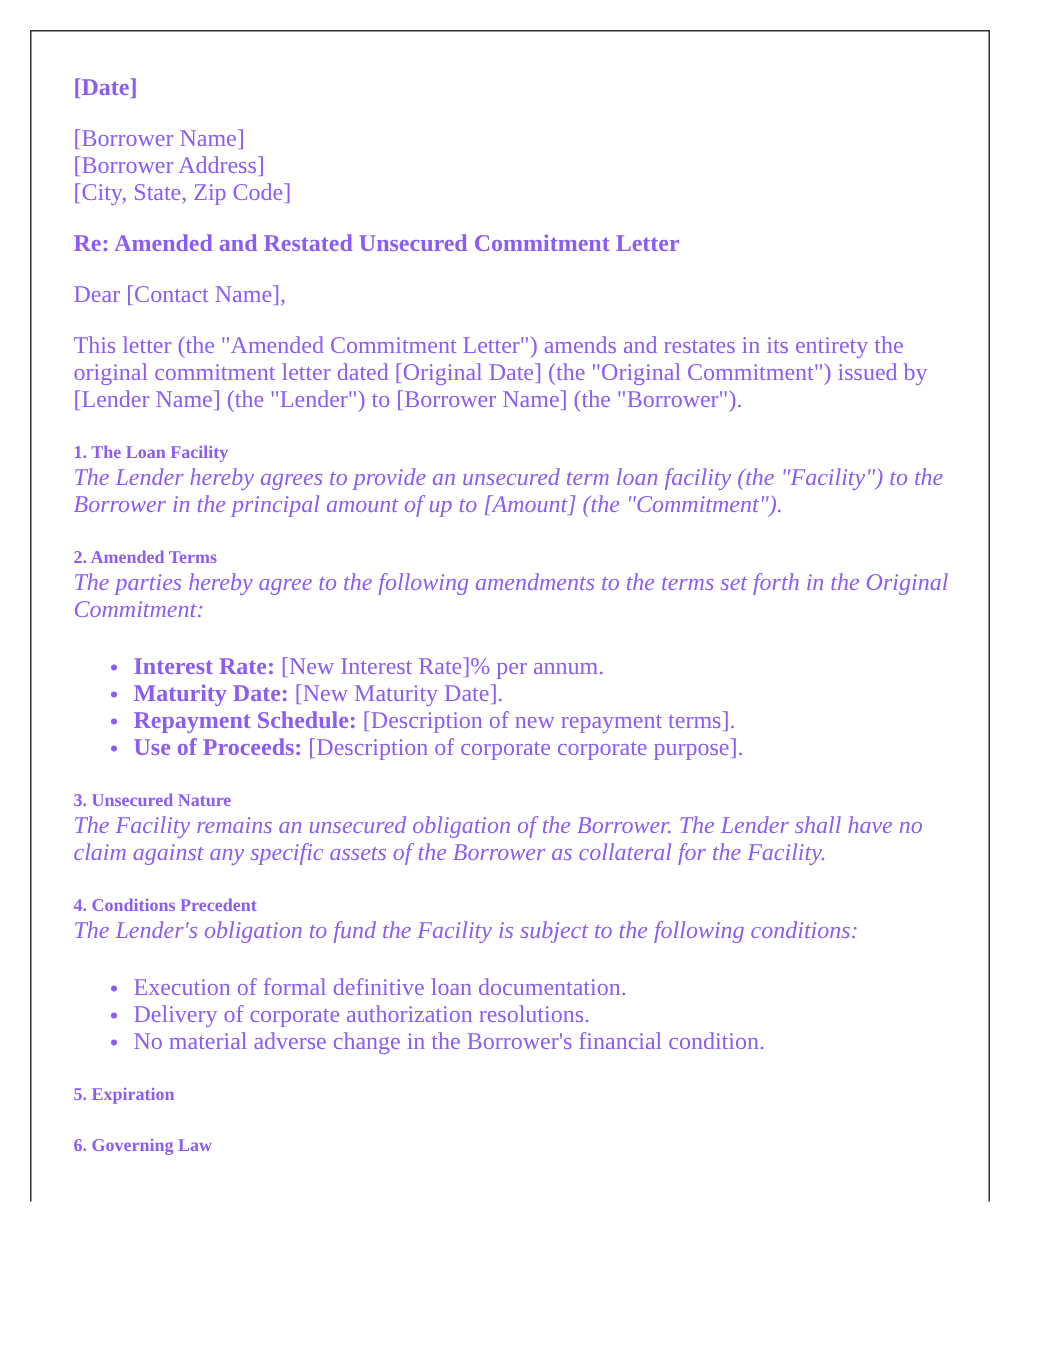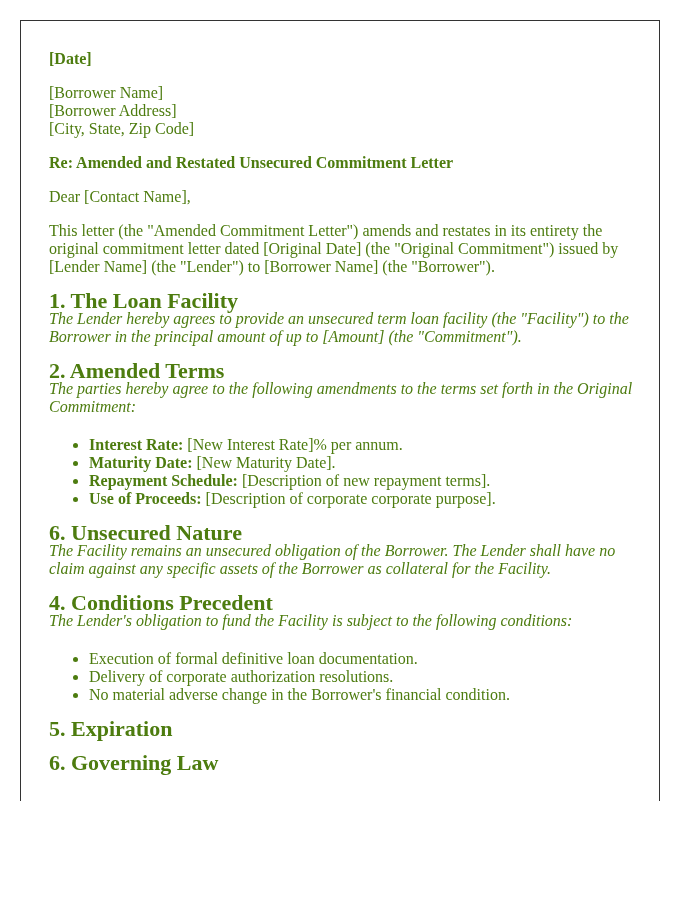--- a/index.html
+++ b/index.html
@@ -15,25 +15,25 @@
     overflow: hidden;
     box-sizing: border-box;
   }
   .content {
     position: absolute;
     left: 28px; top: 29px;
     width: 590px;
     font-family: "Liberation Serif", "DejaVu Serif", serif;
     font-size: 16px;
     line-height: 18px;
-    color: #4d7c0f;
+    color: #8b5cf6;
   }
   p { margin: 0 0 16px 0; }
   .bold { font-weight: bold; }
-  h3 { font-size: 22px; line-height: 18px; margin: 0; font-weight: bold; }
+  h3 { font-size: 12px; line-height: 18px; margin: 0; font-weight: bold; }
   ul { margin: 20px 0 16px 0; padding-left: 40px; }
   li { margin: 0; }
   .section { margin-bottom: 16px; }
   .section p { margin: 0; font-style: italic; }
 </style>
 </head>
 <body>
 
 <div class="page">
   <div class="content">
@@ -62,21 +62,21 @@
       <p>The parties hereby agree to the following amendments to the terms set forth in the Original Commitment:</p>
       <ul>
         <li><b>Interest Rate:</b><span> [New Interest Rate]% per annum.</span></li>
         <li><b>Maturity Date:</b><span> [New Maturity Date].</span></li>
         <li><b>Repayment Schedule:</b><span> [Description of new repayment terms].</span></li>
         <li><b>Use of Proceeds:</b><span> [Description of corporate corporate purpose].</span></li>
       </ul>
     </div>
 
     <div class="section">
-      <h3>6. Unsecured Nature</h3>
+      <h3>3. Unsecured Nature</h3>
       <p>The Facility remains an unsecured obligation of the Borrower. The Lender shall have no claim against any specific assets of the Borrower as collateral for the Facility.</p>
     </div>
 
     <div class="section" style="margin-bottom:0">
       <h3>4. Conditions Precedent</h3>
       <p>The Lender's obligation to fund the Facility is subject to the following conditions:</p>
       <ul>
         <li>Execution of formal definitive loan documentation.</li>
         <li>Delivery of corporate authorization resolutions.</li>
         <li>No material adverse change in the Borrower's financial condition.</li>

